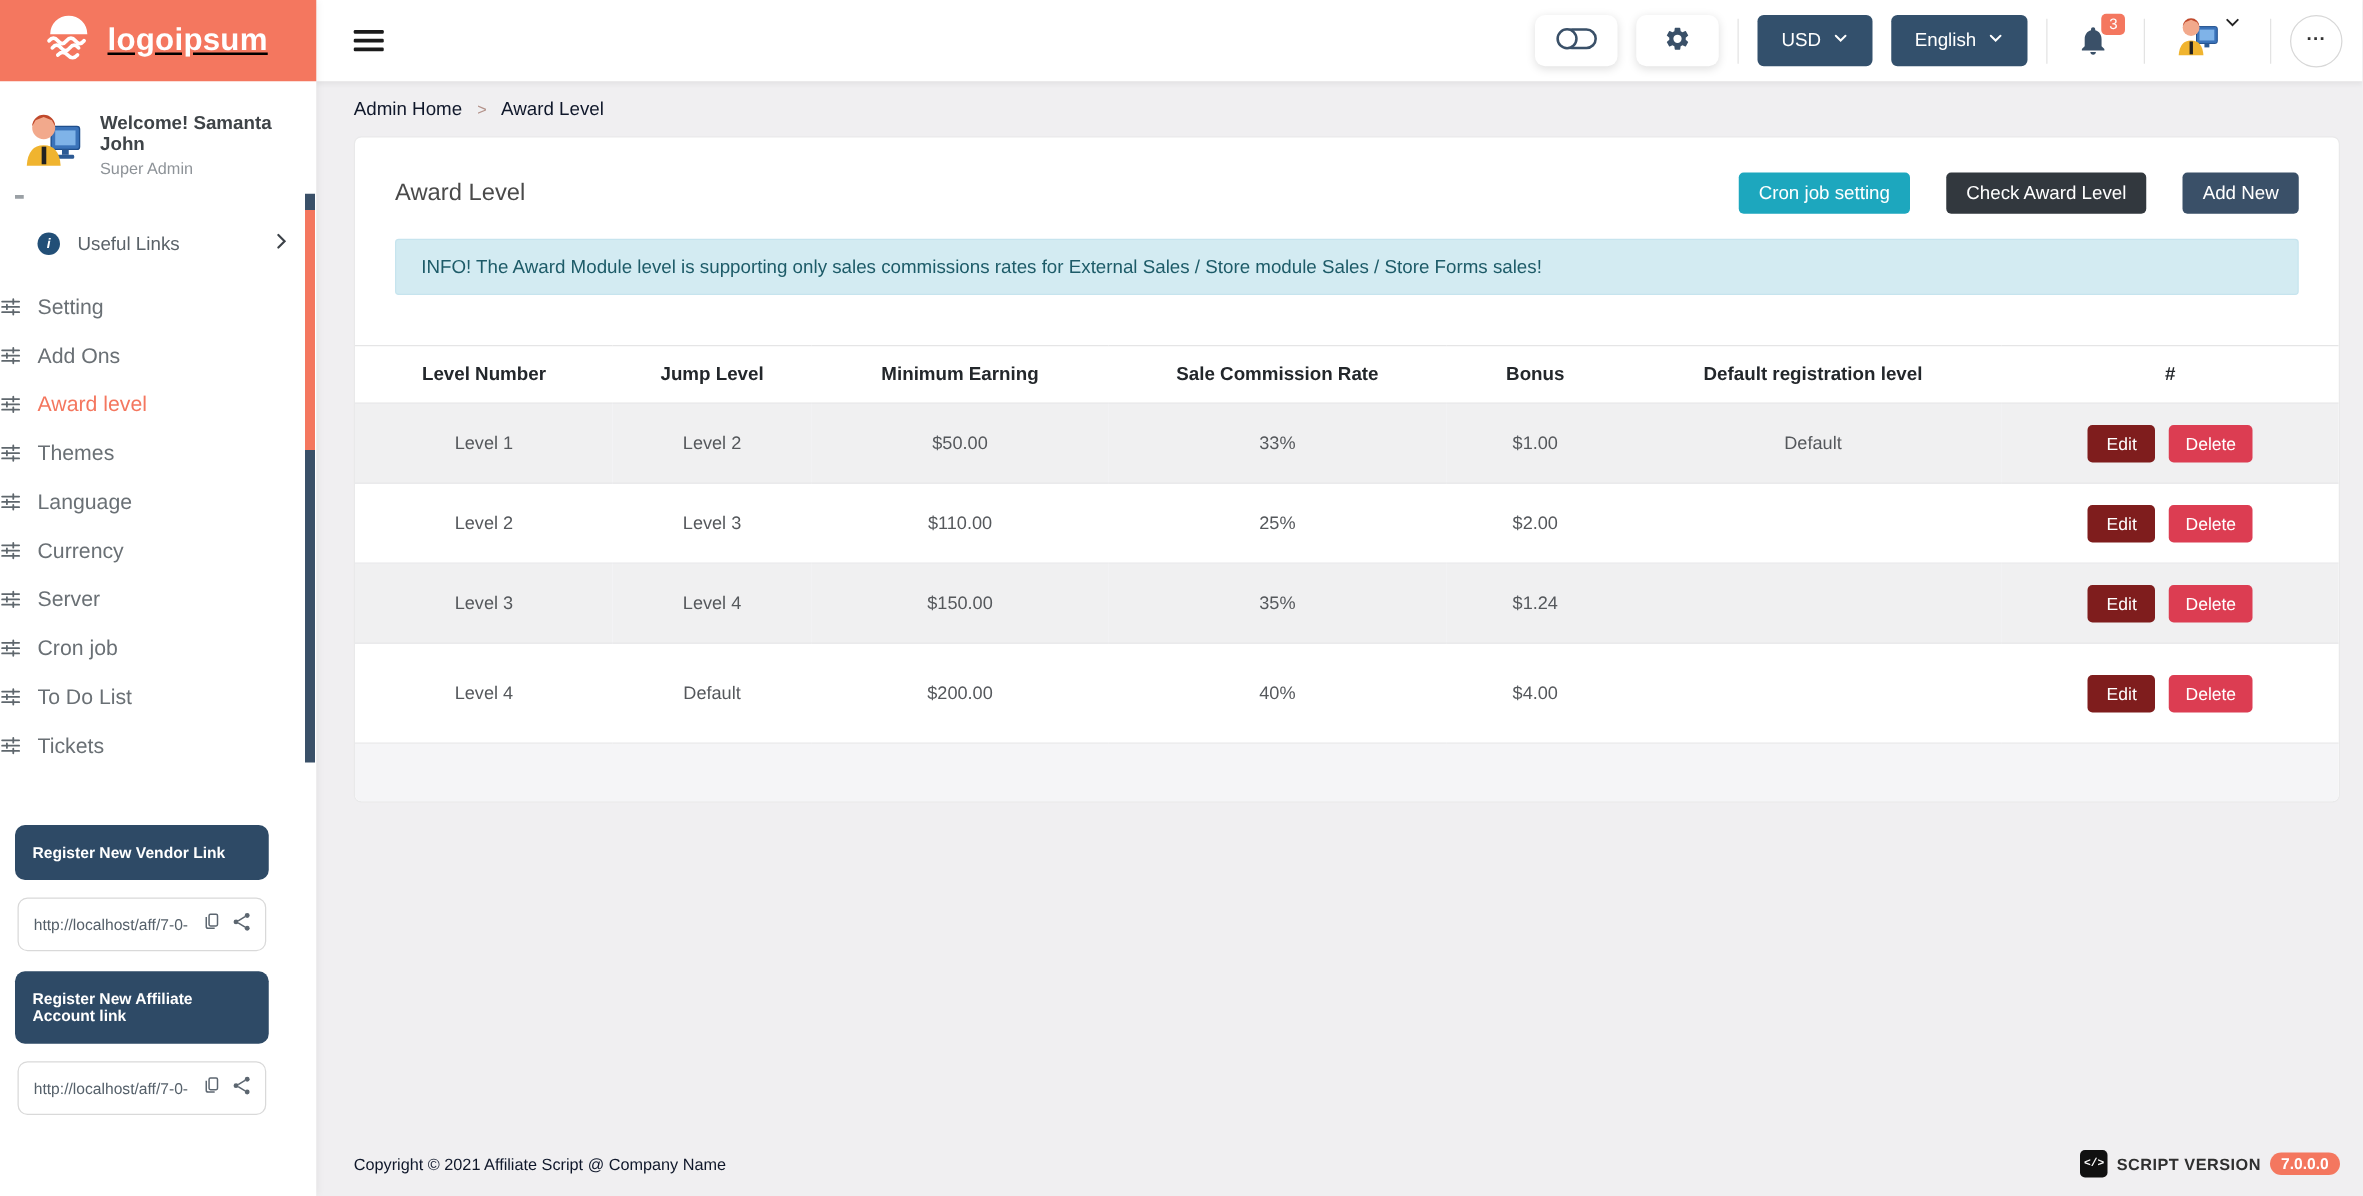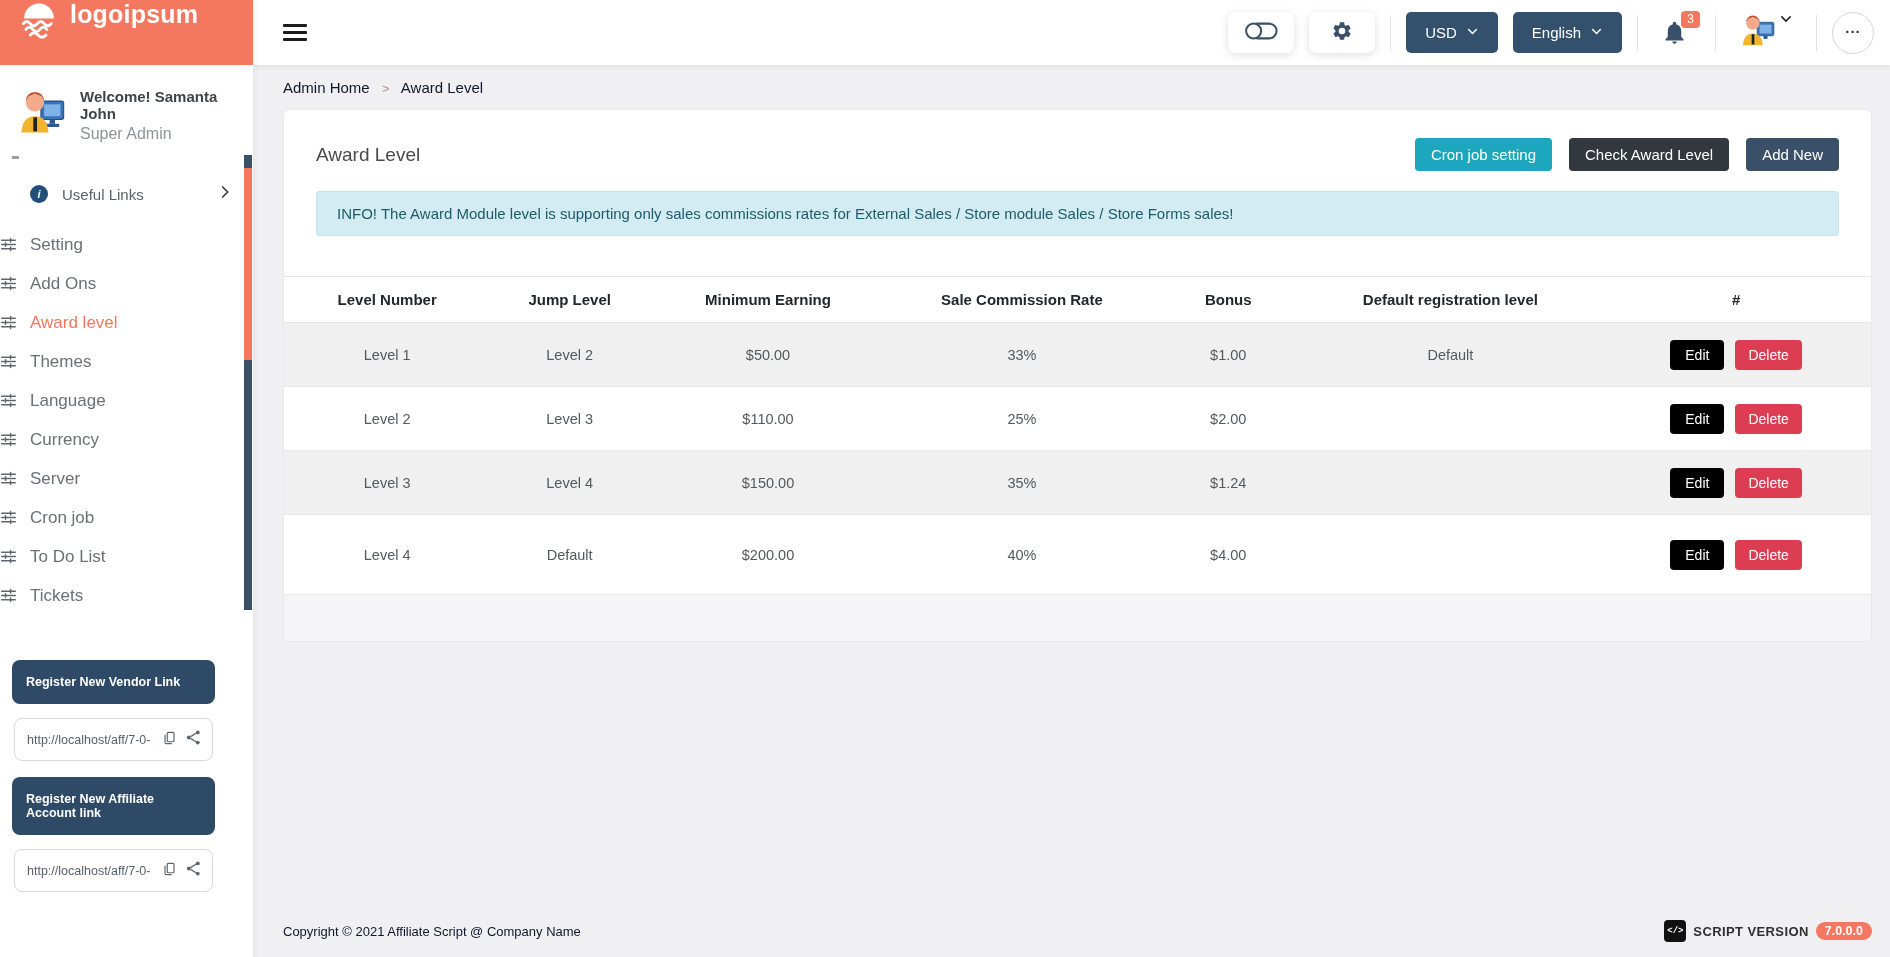--- a/index.html
+++ b/index.html
@@ -3,26 +3,26 @@
 <meta charset="utf-8">
 <style>
   * { margin:0; padding:0; box-sizing:border-box; }
   html,body { width:1890px; height:957px; overflow:hidden; background:#f0eff1;
               font-family:"Liberation Sans", sans-serif; }
   .app { position:relative; width:1890px; height:957px; }
 
   
   .sidebar { position:absolute; left:0; top:0; width:253px; height:957px; background:#fff;
              box-shadow:2px 0 6px rgba(0,0,0,.05); z-index:5; }
-  .logo-header { height:65px; background:#f4775f; display:flex; gap:10px;
-                 padding-left:18px; }
+  .logo-header { height:65px; background:#f4775f; display:flex; align-items:center; gap:10px;
+                 padding-left:34px;text-decoration:underline; }
   .logo-text { color:#fff; font-size:25px; font-weight:bold; letter-spacing:.2px; }
   .profile { display:flex; align-items:center; gap:12px; padding:22px 14px 8px 16px; }
   .profile-name { font-size:15px; font-weight:bold; color:#3f4448; }
-  .profile-role { font-size:16px; color:#8e9398; margin-top:3px; }
+  .profile-role { font-size:13px; color:#8e9398; margin-top:3px; }
   .tiny-dash { position:absolute; left:12px; top:156px; width:7px; height:3px; background:#9aa0a5; }
 
   .useful-links { display:flex; align-items:center; padding:0 20px 0 30px; margin-top:26px;
                   height:34px; cursor:pointer; }
   .useful-links .ul-label { font-size:15px; color:#5a6268; margin-left:14px; flex:1; }
   .info-circle { width:18px; height:18px; border-radius:50%; background:#224f77; color:#fff;
                  font-size:11px; font-weight:bold; display:flex; align-items:center;
                  justify-content:center; font-style:italic; }
   .menu { margin-top:14px; }
   .menu-item { display:flex; align-items:center; gap:13px; height:39px; 
@@ -65,42 +65,42 @@
   
   .content { position:absolute; left:253px; top:65px; width:1637px; height:892px; }
   .breadcrumb { padding:14px 0 0 30px; font-size:15px; }
   .crumb { color:#0f172a; text-decoration:none; cursor:pointer; }
   .crumb-sep { color:#b3928a; margin:0 8px; font-size:13px; }
 
   .card { margin:13px 18px 0 30px; background:#fff; border:1px solid #e9e9ea; border-radius:6px;
           overflow:hidden; }
   .card-head { display:flex; align-items:center; padding:28px 32px 18px 32px; }
   .card-title { font-size:19px; color:#4a4a4a; font-weight:500; }
-  .head-actions { margin-left:auto; display:flex; gap:17px; }
+  .head-actions { margin-left:auto; display:flex; gap:29px; }
   .btn { border:none; border-radius:4px; color:#fff; font-size:15px; font-family:inherit;
          padding:8px 16px; cursor:pointer; }
   .btn-teal { background:#1da7be; }
   .btn-dark { background:#32383e; }
   .btn-navy { background:#3a5068; }
 
   .alert-info { margin:2px 32px 0 32px; background:#d3ebf2; border:1px solid #c6e4ee;
                 border-radius:3px; padding:13px 20px; font-size:15px; color:#1d5b68; }
 
   table.levels { width:100%; border-collapse:collapse; margin-top:40px; }
   .levels th { font-size:15px; font-weight:bold; color:#23272b; padding:14px 8px;
                border-top:1px solid #e5e5e6; border-bottom:1px solid #e5e5e6; text-align:center; }
   .levels td { font-size:14.5px; color:#55585c; text-align:center; height:64px;
                border-top:1px solid #e8e8e9; }
   .levels tr.stripe td { background:#f0f0f1; }
   .levels tr.tall td { height:80px; }
   .levels tr.empty-row td { background:#f5f5f7; height:46px; }
   .col1{width:13%;} .col2{width:10%;} .col3{width:15%;} .col4{width:17%;}
   .col5{width:9%;} .col6{width:19%;} .col7{width:17%;}
   .actions { display:flex; gap:11px; justify-content:center; align-items:center; }
-  .btn-edit { background:#000000; padding:7px 15px; font-size:14px; }
+  .btn-edit { background:#7f1d1d; padding:7px 15px; font-size:14px; }
   .btn-delete { background:#dc3d52; padding:7px 13px; font-size:14px; }
 
   .content-footer { position:absolute; left:30px; right:18px; bottom:15px; display:flex;
                     align-items:center; }
   .copyright { font-size:13px; color:#0f172a;text-align:center; }
   .version { margin-left:auto; display:flex; align-items:center; gap:7px; }
   .code-ico { width:22px; height:22px; background:#111; border-radius:4px; color:#fff;
               font-size:9px; font-weight:bold; display:flex; align-items:center;
               justify-content:center; font-family:"Liberation Mono", monospace; }
   .version-label { font-size:13px; font-weight:bold; color:#2f2f2f; letter-spacing:.4px; }

